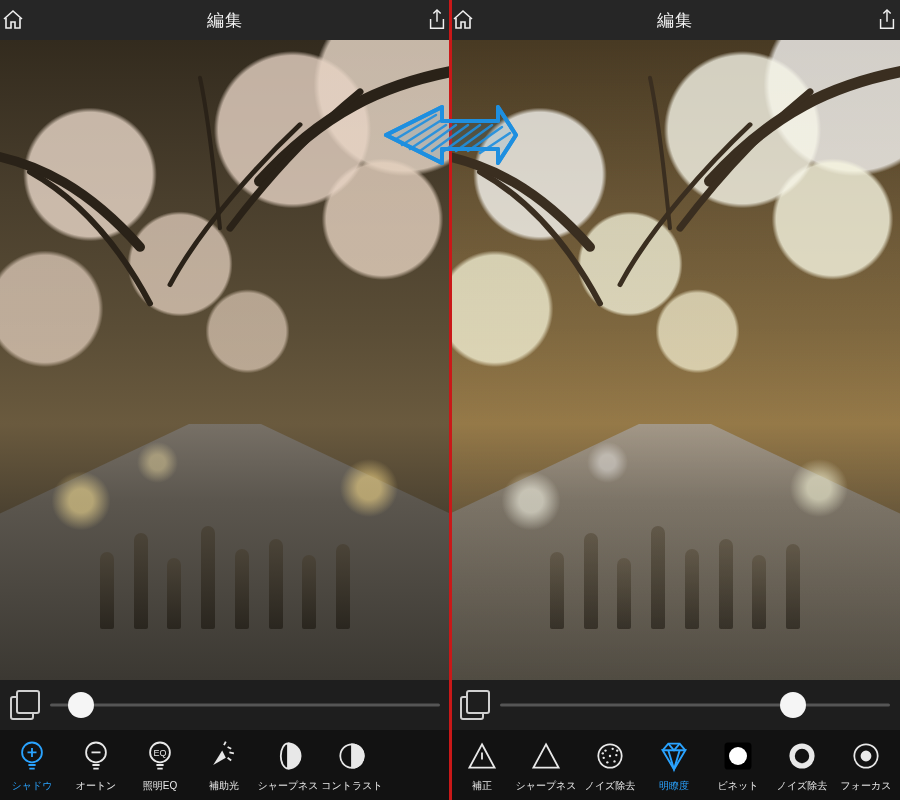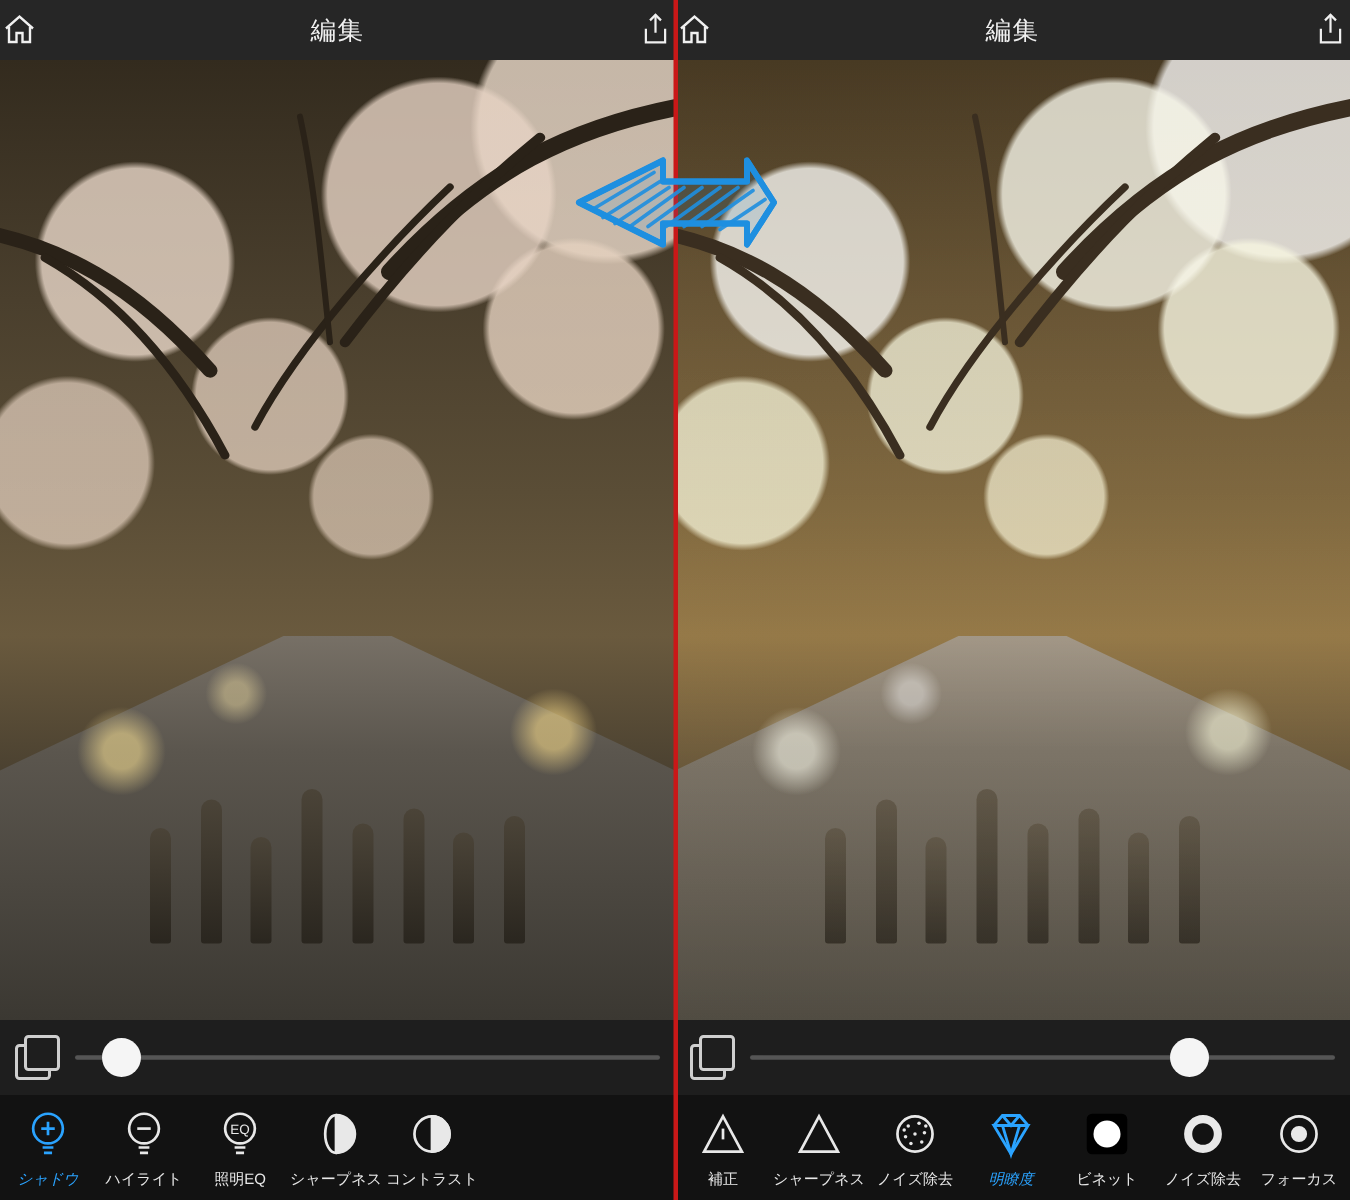--- a/index.html
+++ b/index.html
@@ -115,21 +115,21 @@
   
   .tools {
     height:70px; background:#121212;
     display:flex; overflow:hidden;
   }
   .tool {
     width:64px; flex:none; display:flex; flex-direction:column;
     align-items:center; justify-content:center; gap:4px;
     color:#e8e8e8; font-size:10px;
   }
-  .tool.active { color:#2aa3ff;font-style:italic; }
+  .tool.active { color:#2aa3ff; }
   .tool .ticon { height:38px; display:flex; align-items:center; justify-content:center; }
   .tool .tlabel { white-space:nowrap; }
   .tool svg { display:block; }
 </style>
 </head>
 <body>
 
 <div class="screen">
   <div class="topbar">
     <div class="iconbtn">
@@ -197,31 +197,40 @@
         <div class="tlabel">シャドウ</div>
       </div>
       <div class="tool">
         <div class="ticon">
           <svg width="36" height="36" viewBox="0 0 40 40" fill="none" stroke="#e8e8e8" stroke-width="2">
             <circle cx="20" cy="16" r="11"></circle>
             <path d="M16 30h8M17 34h6"></path>
             <path d="M15 16h10"></path>
           </svg>
         </div>
-        <div class="tlabel">ハイライト</div>
+        <div class="tlabel">オートン</div>
       </div>
       <div class="tool">
         <div class="ticon">
           <svg width="36" height="36" viewBox="0 0 40 40" fill="none" stroke="#e8e8e8" stroke-width="2">
             <circle cx="20" cy="16" r="11"></circle>
             <path d="M16 30h8M17 34h6"></path>
             <text x="20" y="20" text-anchor="middle" font-size="10" fill="#e8e8e8" stroke="none">EQ</text>
           </svg>
         </div>
         <div class="tlabel">照明EQ</div>
+      </div>
+      <div class="tool">
+        <div class="ticon">
+          <svg width="36" height="36" viewBox="0 0 40 40" fill="none" stroke="#e8e8e8" stroke-width="2">
+            <path d="M8 30 L18 14 L22 22 L8 30 Z" fill="#e8e8e8" stroke="none"></path>
+            <path d="M24 10l4 2M26 16l5 1M24 22l4 3M20 8l2-4"></path>
+          </svg>
+        </div>
+        <div class="tlabel">補助光</div>
       </div>
       <div class="tool">
         <div class="ticon">
           <svg width="36" height="36" viewBox="0 0 40 40" fill="none" stroke="#e8e8e8" stroke-width="2">
             <ellipse cx="20" cy="20" rx="8" ry="14"></ellipse>
             <path d="M20 6v28"></path>
             <path d="M20 6a14 14 0 0 1 0 28" fill="#e8e8e8"></path>
           </svg>
         </div>
         <div class="tlabel">シャープネス</div>

